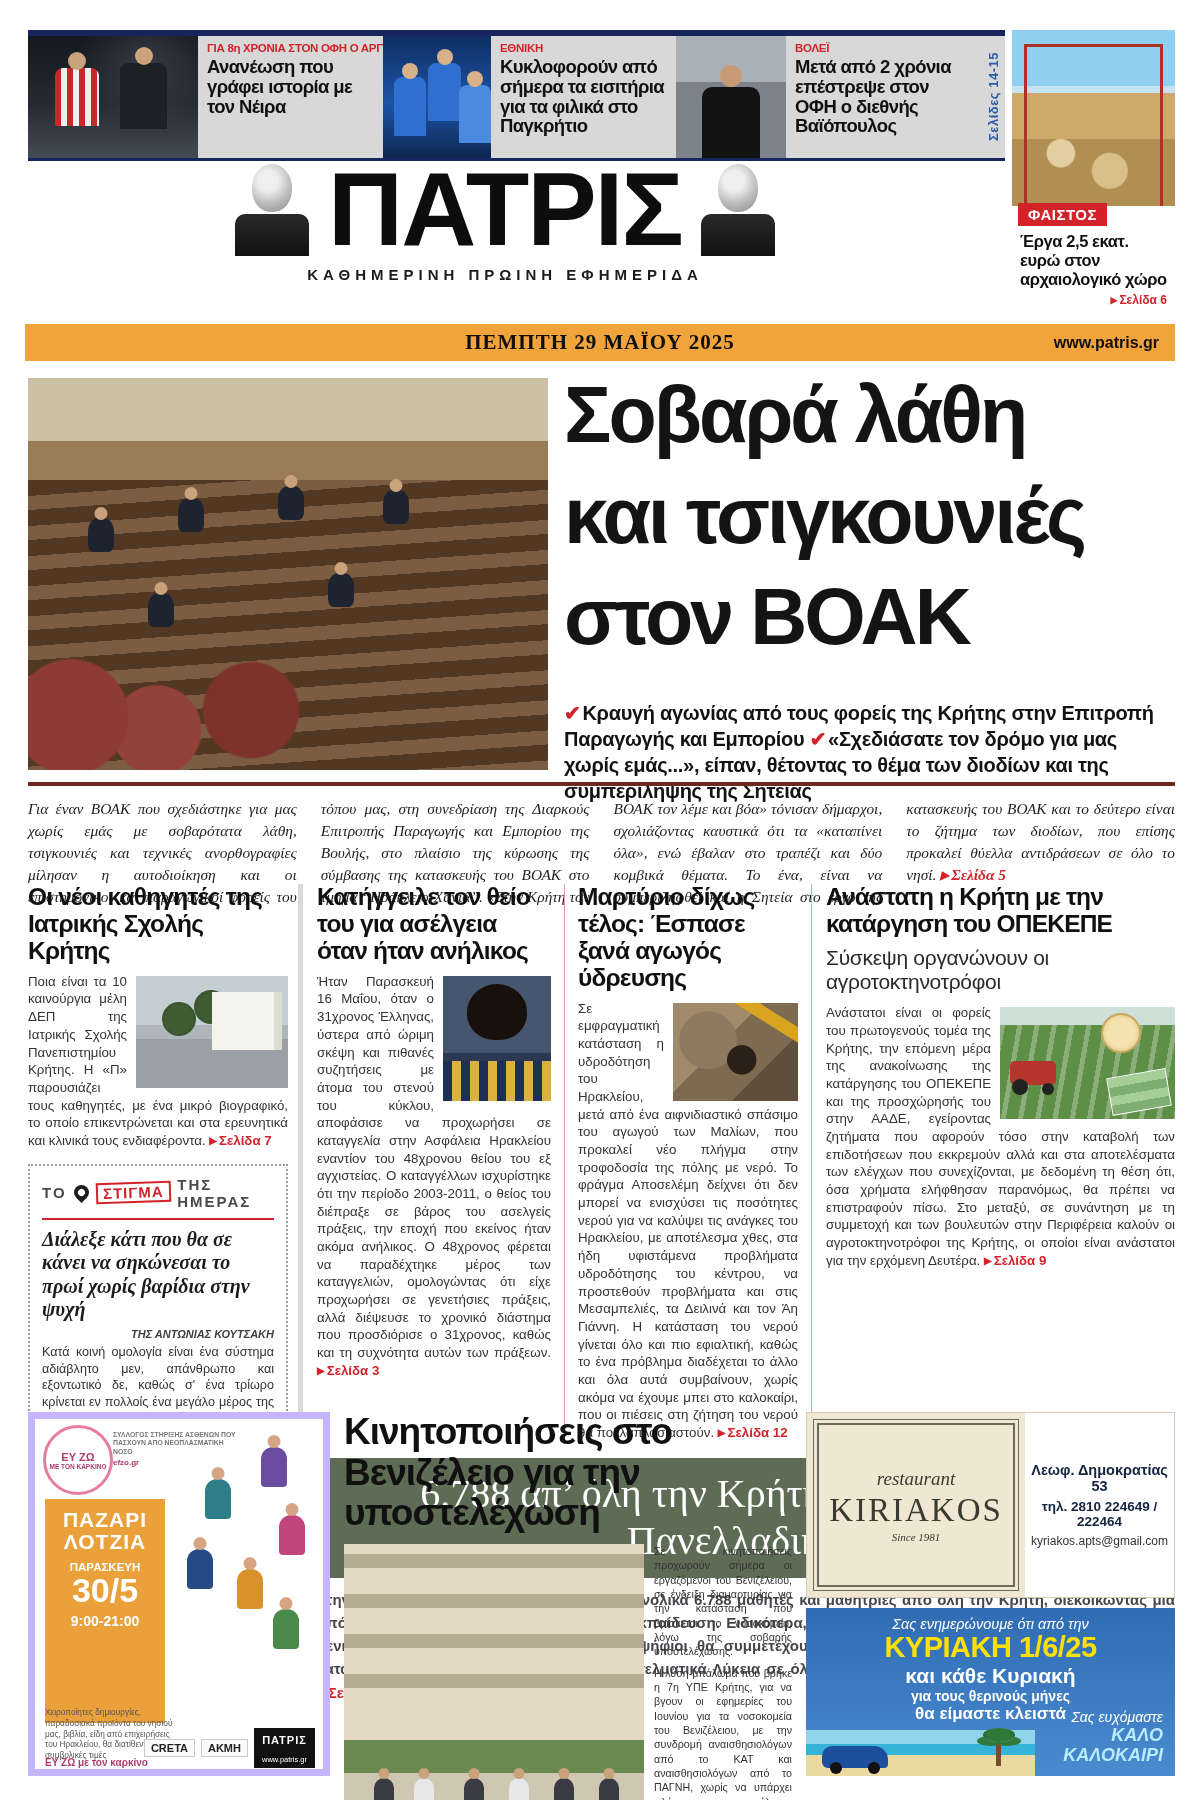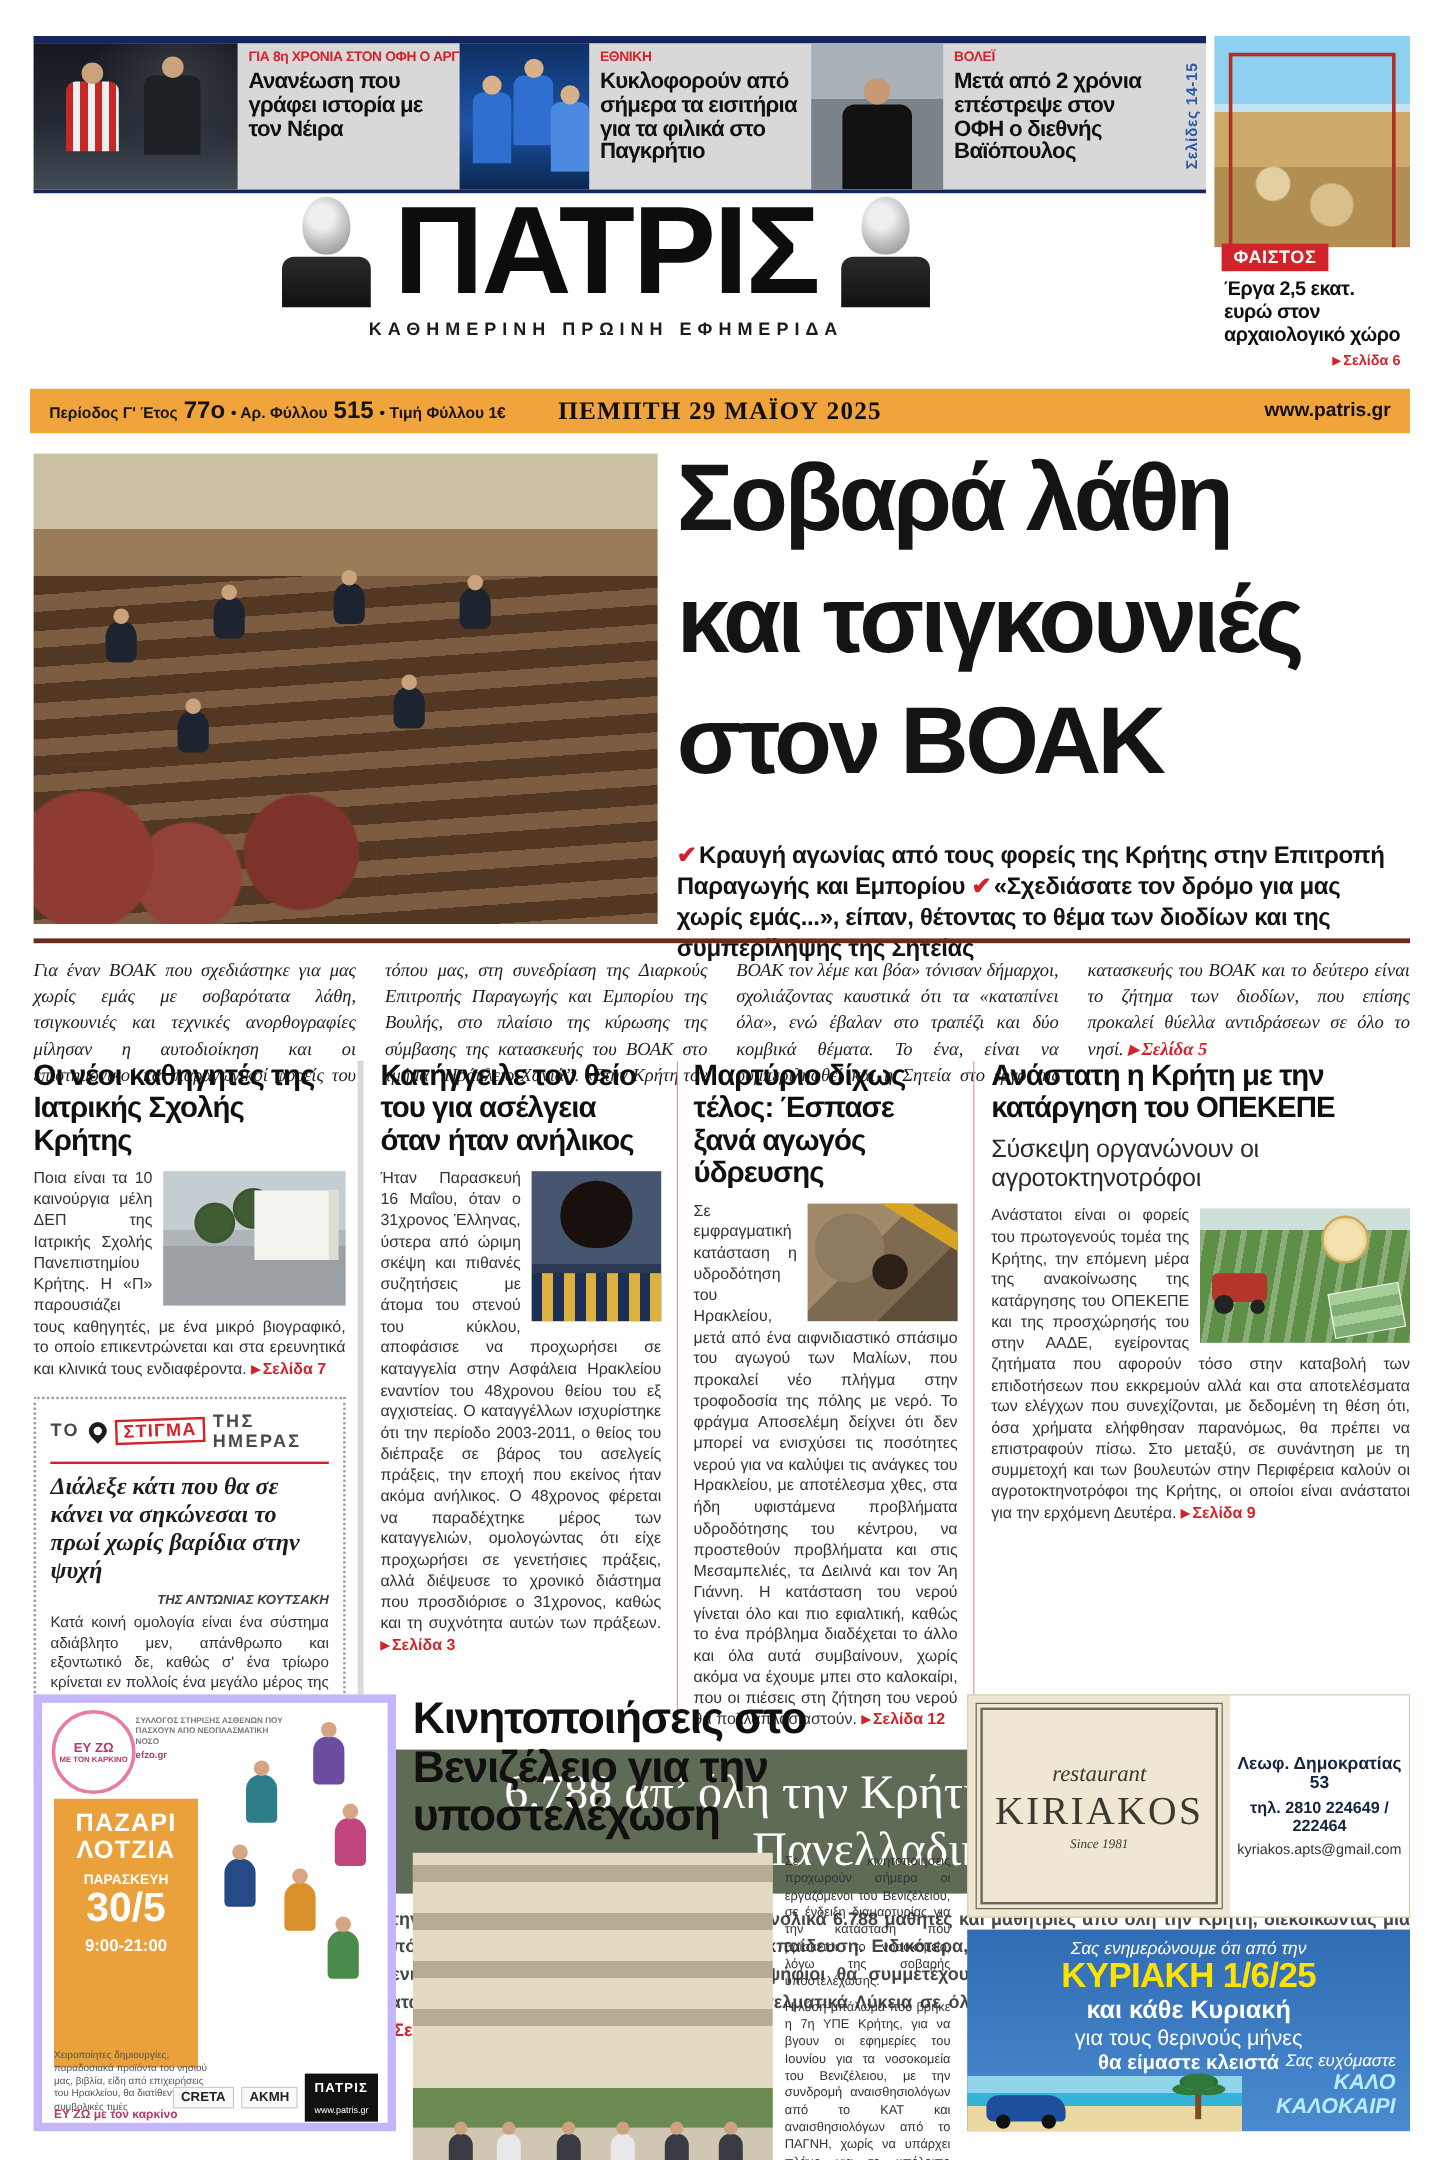--- a/index.html
+++ b/index.html
@@ -190,21 +190,21 @@
   .kir-info{flex:1;background:#fff;display:flex;flex-direction:column;align-items:center;justify-content:center;
     text-align:center;color:#14233f;padding:6px;gap:5px;}
   .kir-addr{font-weight:800;font-size:14.5px;}
   .kir-phone{font-weight:800;font-size:13.5px;}
   .kir-mail{font-size:12px;color:#333;}
   .closure{flex:1;background:linear-gradient(180deg,#2f6cb3,#4a8bd0);color:#fff;text-align:center;
     position:relative;overflow:hidden;padding-top:8px;}
   .cl1{font-style:italic;font-size:14.5px;}
   .clh{font-size:29px;font-weight:800;color:#ffe100;letter-spacing:-.5px;line-height:1.1;}
   .cl2{font-size:21px;font-weight:800;line-height:1.15;}
-  .cl3{font-size:18px;font-weight:400;}
+  .cl3{font-size:14px;font-weight:700;}
   .cl4{font-size:17px;font-weight:800;}
   .wish{position:absolute;right:12px;bottom:10px;text-align:right;line-height:1.15;}
   .w1{font-style:italic;font-size:14px;color:#fff;}
   .w2{font-style:italic;font-weight:800;font-size:18px;color:#b8ecff;}
   .beach{position:absolute;left:0;bottom:0;width:62%;height:46px;
     background:linear-gradient(180deg,#8fd4ea 0 30%,#35b3d9 30% 55%,#ead9a0 55% 100%);}
   .car{position:absolute;left:16px;bottom:8px;width:66px;height:22px;background:#1d4f9e;border-radius:10px 14px 4px 6px;}
   .car::before{content:"";position:absolute;left:8px;bottom:-6px;width:12px;height:12px;border-radius:50%;background:#111;}
   .car::after{content:"";position:absolute;right:8px;bottom:-6px;width:12px;height:12px;border-radius:50%;background:#111;}
   .palmt{position:absolute;right:34px;bottom:10px;width:5px;height:28px;background:#7a4b2a;}
@@ -256,27 +256,20 @@
   <div class="masthead">
     <div class="mastrow">
       <div class="bust"></div>
       <div class="mast-title">ΠΑΤΡΙΣ</div>
       <div class="bust"></div>
     </div>
     <div class="mast-sub">ΚΑΘΗΜΕΡΙΝΗ ΠΡΩΙΝΗ ΕΦΗΜΕΡΙΔΑ</div>
   </div>
 
   <div class="datebar">
-    <div class="db-left">
-      <span>Περίοδος Γ' Έτος</span>
-      <span class="big">77ο</span>
-      <span>• Αρ. Φύλλου</span>
-      <span class="big">515</span>
-      <span>• Τιμή Φύλλου 1€</span>
-    </div>
     <div class="db-date">ΠΕΜΠΤΗ 29 ΜΑΪΟΥ 2025</div>
     <div class="db-site">www.patris.gr</div>
   </div>
 
   <div class="main">
     <div class="mainphoto ph">
       <div class="rows"></div>
       <span class="mp" style="left:60px;top:140px"></span>
       <span class="mp" style="left:150px;top:120px"></span>
       <span class="mp" style="left:250px;top:108px"></span>

